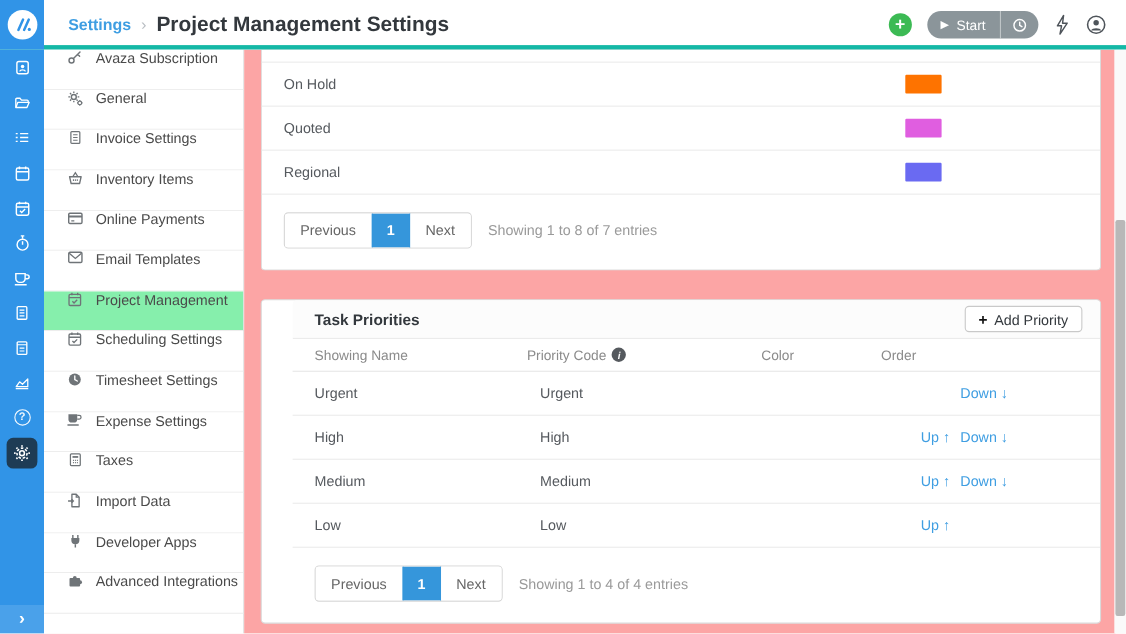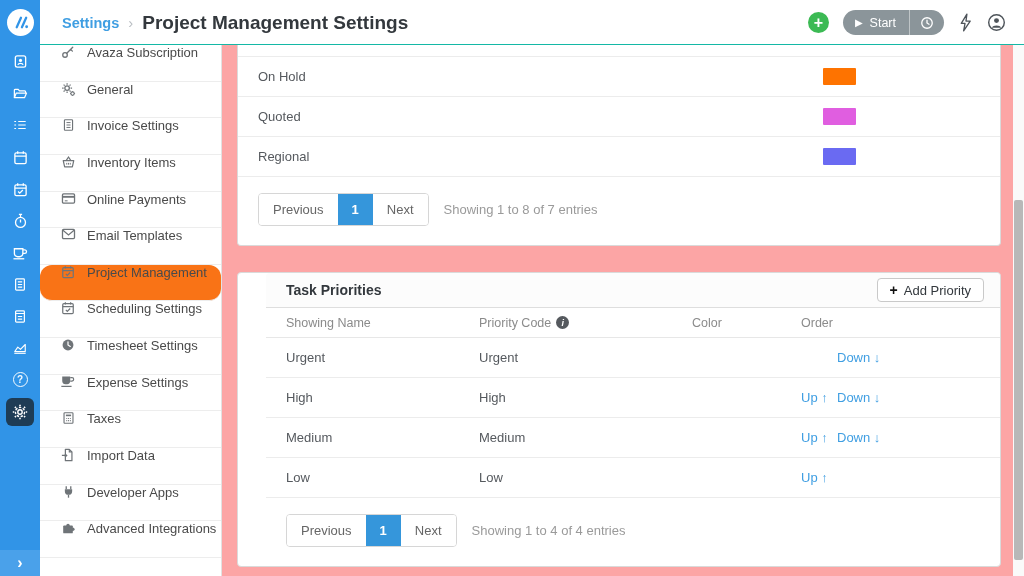--- a/index.html
+++ b/index.html
@@ -2,21 +2,21 @@
 <html><head>
 <meta charset="utf-8">
 <style>
   * { margin:0; padding:0; box-sizing:border-box; }
   html,body { width:1024px; height:576px; overflow:hidden; background:#fff;
     font-family:"Liberation Sans","DejaVu Sans",sans-serif; }
   .stage { position:relative; width:1024px; height:576px; background:#fff; }
 
   
   .topbar { position:absolute; left:0; top:0; width:1024px; height:45px; background:#fff;
-    border-bottom:1px solid #14b8a6; z-index:5;padding-left:48px; }
+    border-bottom:4px solid #14b8a6; z-index:5;padding-left:48px; }
   .logo-block { position:absolute; left:0; top:0; width:40px; height:45px; background:#3194e7;
     display:flex; align-items:center; justify-content:center; }
   .logo-circle { width:27px; height:27px; border-radius:50%; background:#fff;
     display:flex; align-items:center; justify-content:center; }
   .crumb { position:absolute; left:62px; top:0; height:45px; display:flex; align-items:center; gap:9px; }
   .crumb .sec { color:#3f9ee2; font-size:14.5px; font-weight:700; cursor:pointer; }
   .crumb .sep { color:#b9bec3; font-size:15px; }
   .crumb .page { color:#33383d; font-size:19px; font-weight:700; }
   .top-right { position:absolute; right:18px; top:0; height:45px; display:flex; align-items:center; gap:14px; }
   .add-btn { width:21px; height:21px; border-radius:50%; background:#3cba54; color:#fff;
@@ -44,21 +44,21 @@
   .rail-expand { position:absolute; left:0; bottom:0; width:40px; height:26px; background:rgba(255,255,255,.12);
     color:#fff; display:flex; align-items:center; justify-content:center; font-size:16px; font-weight:700;
     cursor:pointer; }
 
   
   .sidebar { position:absolute; left:40px; top:45px; width:182px; height:531px; background:#fff;
     border-right:1px solid #e2e2e2; }
   .side-item { height:36.64px; display:flex; align-items:flex-start; gap:11px; padding-left:20px;
     border-bottom:1px solid #ededed; color:#4a4a4a; font-size:13px; cursor:pointer; background:#fff; }
   .side-item .ic { width:16px; display:flex; justify-content:center; color:#6f7478; flex:0 0 16px; }
-  .side-item.selected { background:#f97316;border-radius:12px; }
+  .side-item.selected { background:#86efac; }
 
   
   .content { position:absolute; left:222px; top:45px; width:792px; height:531px; background:#fca5a5; overflow:hidden; }
   .panel { position:absolute; left:15px; width:764px; background:#fff; border:1px solid #dadada; }
   .panel1 { top:0; border-top:none; border-radius:0 0 4px 4px; }
   .panel2 { top:227px; border-radius:4px;padding-left:28px; }
 
   .cutoff-row { height:12px; border-bottom:1px solid #ececec; }
   .status-row { height:40px; border-bottom:1px solid #ececec; display:flex; align-items:center;
     padding-left:20px; font-size:13px; color:#55595e; position:relative; }
@@ -80,21 +80,21 @@
     border-radius:4px; padding:4px 12px; font-size:13px; color:#33383d; cursor:pointer; height:24px; }
   .add-priority .plus { font-weight:700; font-size:14px; line-height:1; color:#111; }
 
   .prio-grid { display:grid; grid-template-columns:193px 213px 109px auto; align-items:center;
     padding-left:20px; }
   .col-head { height:30px; border-bottom:1px solid #e7e7e7; color:#8b8b8b; font-size:12.5px; }
   .col-head .cell { display:flex; align-items:center; gap:5px; }
   .info-dot { width:13px; height:13px; border-radius:50%; background:#55595e; color:#fff;
     font-size:9px; font-weight:700; font-style:italic; display:flex; align-items:center;
     justify-content:center; cursor:pointer; }
-  .prio-row { height:40px; border-bottom:1px solid #ececec; font-size:13px; color:#55595e; }
+  .prio-row { height:40px; border-bottom:1px solid #ececec; font-size:13px; color:#55595e;gap:12px; }
   .order-cell { display:flex; align-items:center; }
   .order-slot-up { width:36px; }
   .order-link { color:#3f9ee2; font-size:13px; cursor:pointer; white-space:nowrap; }
 
   
   .scrollbar { position:absolute; right:0; top:45px; width:11px; height:531px; background:#fafafa; }
   .scroll-thumb { position:absolute; left:1px; top:155px; width:9px; height:360px; background:#b8b8b8;
     border-radius:2px; cursor:pointer; }
 
   svg { display:block; }

